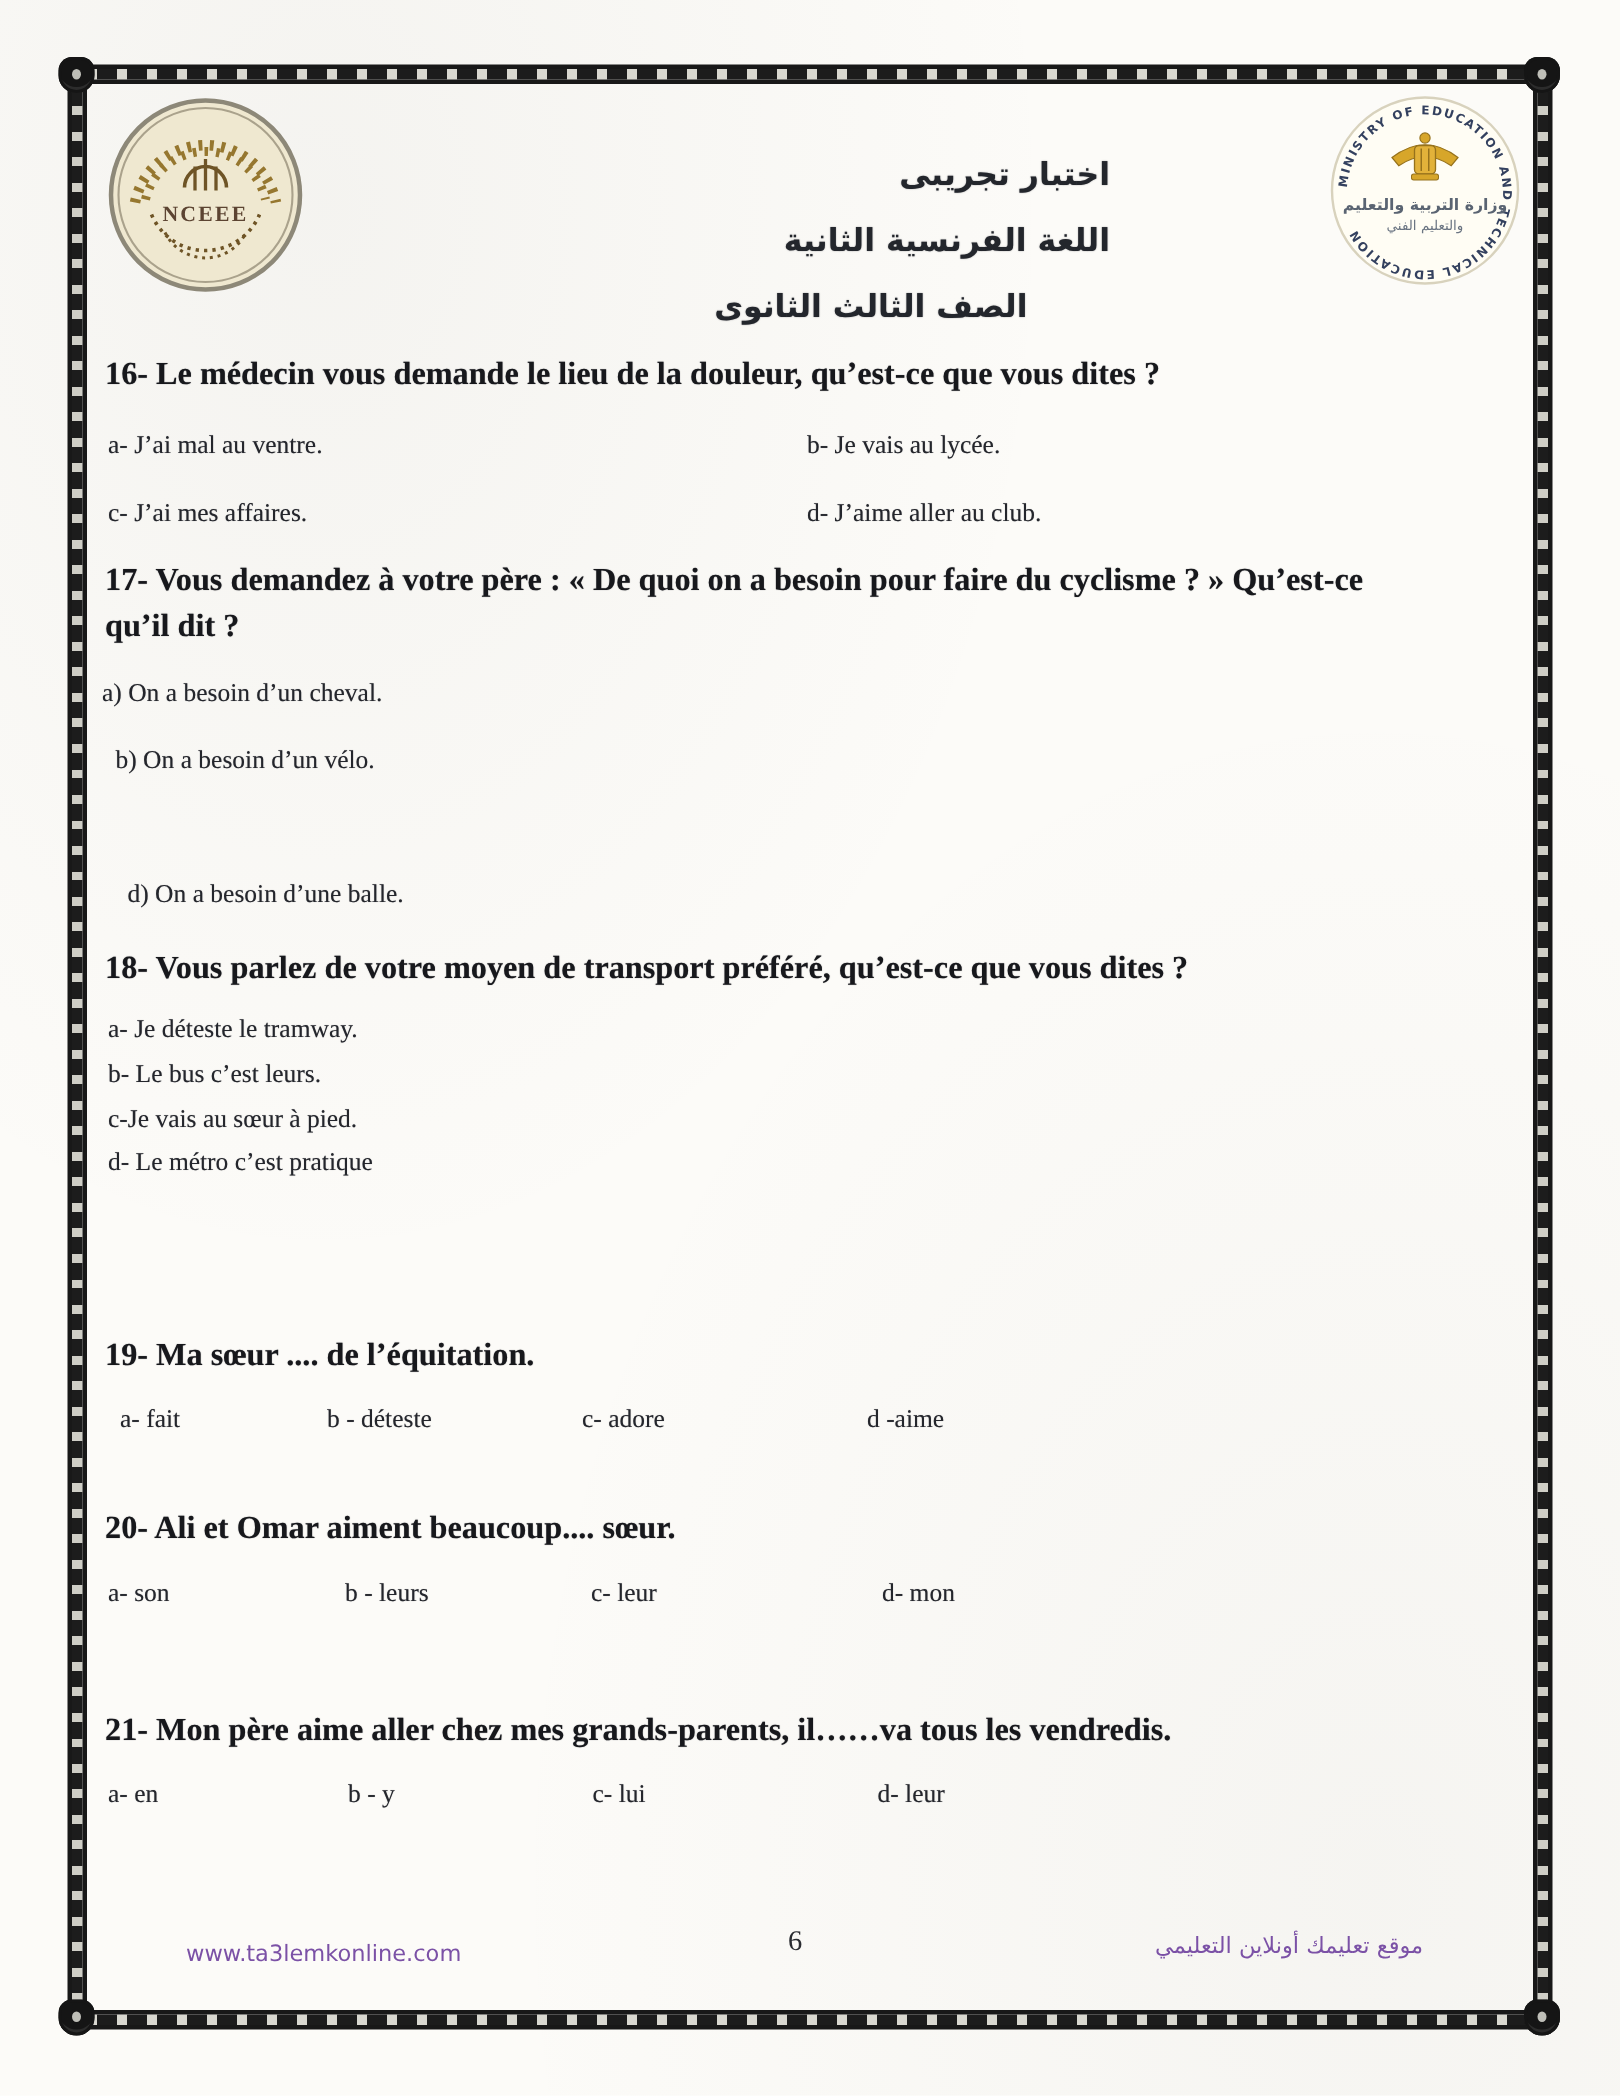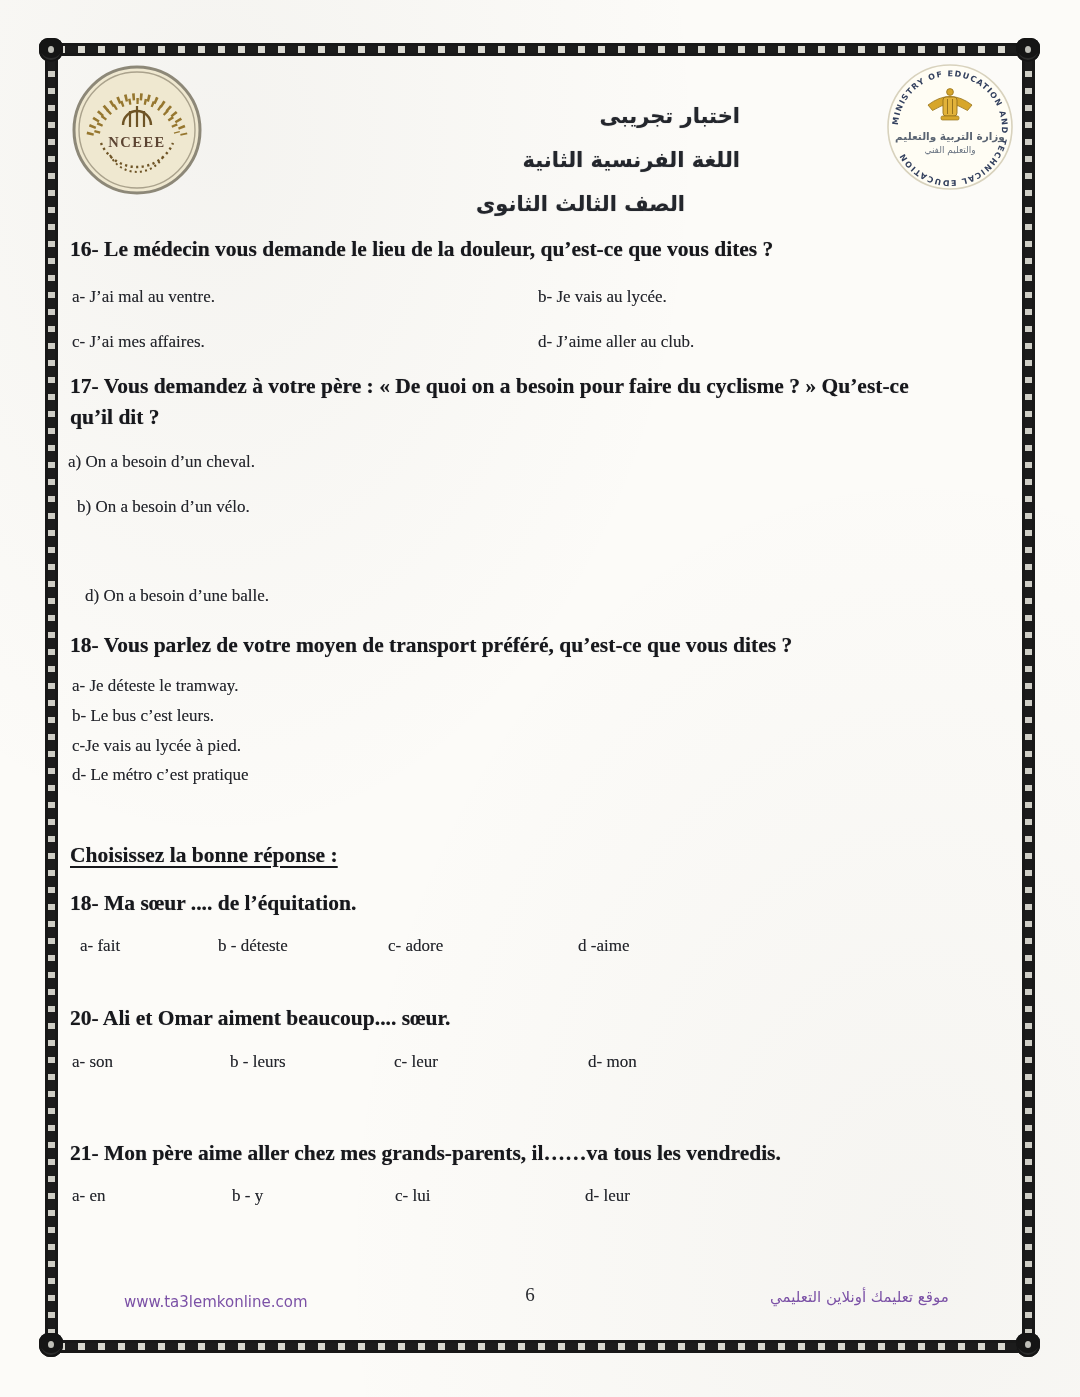--- a/index.html
+++ b/index.html
@@ -155,26 +155,25 @@
   <span class="opt" style="left:538px;top:332px">d- J’aime aller au club.</span>
 
   <div class="q-text" style="top:371px;width:880px">17- Vous demandez à votre père : « De quoi on a besoin pour faire du cyclisme ? » Qu’est-ce qu’il dit ?</div>
   <span class="opt" style="left:68px;top:452px">a) On a besoin d’un cheval.</span>
   <span class="opt" style="left:77px;top:497px">b) On a besoin d’un vélo.</span>
   <span class="opt" style="left:85px;top:586px">d) On a besoin d’une balle.</span>
 
   <div class="q-text" style="top:630px">18- Vous parlez de votre moyen de transport préféré, qu’est-ce que vous dites ?</div>
   <span class="opt" style="left:72px;top:676px">a- Je déteste le tramway.</span>
   <span class="opt" style="left:72px;top:706px">b- Le bus c’est leurs.</span>
-  <span class="opt" style="left:72px;top:736px">c-Je vais au lycée à pied.</span>
+  <span class="opt" style="left:72px;top:736px">c-Je vais au sœur à pied.</span>
   <span class="opt" style="left:72px;top:765px">d- Le métro c’est pratique</span>
 
-  <div class="section-heading" style="top:843px">Choisissez la bonne réponse :</div>
 
-  <div class="q-text" style="top:888px">18- Ma sœur .... de l’équitation.</div>
+  <div class="q-text" style="top:888px">19- Ma sœur .... de l’équitation.</div>
   <span class="opt" style="left:80px;top:936px">a- fait</span>
   <span class="opt" style="left:218px;top:936px">b - déteste</span>
   <span class="opt" style="left:388px;top:936px">c- adore</span>
   <span class="opt" style="left:578px;top:936px">d -aime</span>
 
   <div class="q-text" style="top:1003px">20- Ali et Omar aiment beaucoup.... sœur.</div>
   <span class="opt" style="left:72px;top:1052px">a- son</span>
   <span class="opt" style="left:230px;top:1052px">b - leurs</span>
   <span class="opt" style="left:394px;top:1052px">c- leur</span>
   <span class="opt" style="left:588px;top:1052px">d- mon</span>

